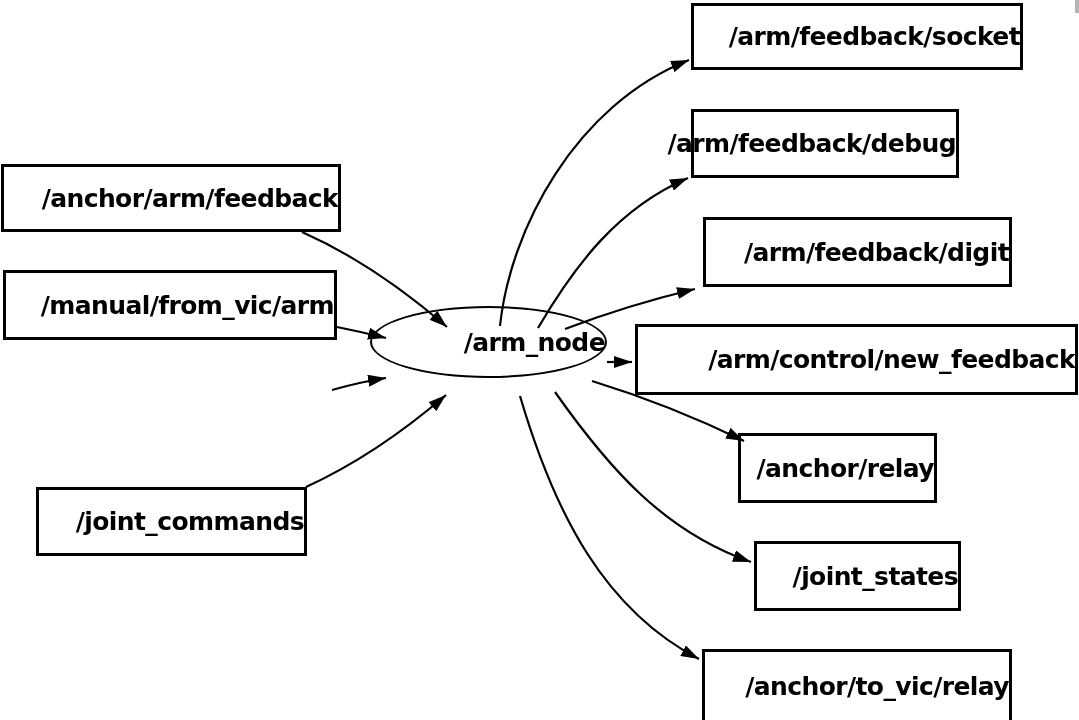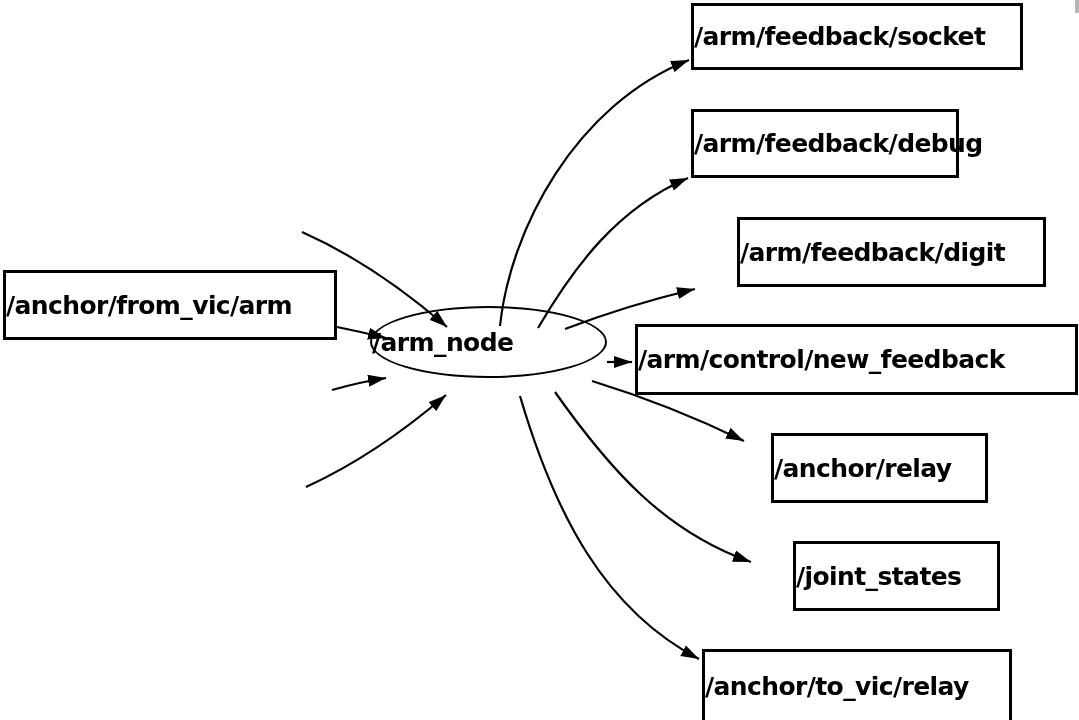--- a/index.html
+++ b/index.html
@@ -17,44 +17,44 @@
     height: 720px;
     background: #ffffff;
   }
   .node {
     position: absolute;
     box-sizing: border-box;
     background: #ffffff;
     border: 3px solid #000000;
     display: flex;
     align-items: center;
-    justify-content: flex-start;
+    justify-content: flex-end;
     color: #000000;
     font-size: 25px;
     font-weight: 600;
     letter-spacing: -0.6px;
     white-space: nowrap;
     z-index: 2;
   }
   .node.ellipse {
     border-radius: 50%;
     border-width: 2.5px;
   }
   
   #node-in-0 { left: 1px;   top: 164px; width: 340px; height: 68px; }
   #node-in-1 { left: 3px;   top: 270px; width: 334px; height: 70px; }
   #node-in-2 { left: 10px;  top: 378px; width: 322px; height: 70px; }
   #node-in-3 { left: 36px;  top: 487px; width: 271px; height: 69px; }
   #node-center { left: 370px; top: 306px; width: 237px; height: 72px; }
   #node-out-0 { left: 691px; top: 3px;   width: 332px; height: 67px; }
   #node-out-1 { left: 691px; top: 109px; width: 268px; height: 69px; }
-  #node-out-2 { left: 703px; top: 217px; width: 309px; height: 70px; margin-left: 34px; }
+  #node-out-2 { left: 703px; top: 217px; width: 309px; height: 70px; }
   #node-out-3 { left: 635px; top: 324px; width: 443px; height: 71px; }
-  #node-out-4 { left: 771px; top: 433px; width: 217px; height: 70px; }
-  #node-out-5 { left: 793px; top: 541px; width: 207px; height: 70px; }
+  #node-out-4 { left: 738px; top: 433px; width: 199px; height: 70px; }
+  #node-out-5 { left: 754px; top: 541px; width: 207px; height: 70px; }
   #node-out-6 { left: 702px; top: 649px; width: 310px; height: 74px; }
   #edges-svg {
     position: absolute;
     left: 0; top: 0;
     width: 1079px;
     height: 720px;
     z-index: 3;
     pointer-events: none;
   }
   #edges-svg path.edge {
@@ -89,22 +89,28 @@
     <path class="edge" d="M306,487 Q376,455 446,395" marker-end="url(#arrow)"></path>
     <path class="edge" d="M500,326 C510,230 575,105 689,60" marker-end="url(#arrow)"></path>
     <path class="edge" d="M538,328 C575,265 618,208 688,178" marker-end="url(#arrow)"></path>
     <path class="edge" d="M565,329 Q628,305 695,289" marker-end="url(#arrow)"></path>
     <path class="edge" d="M607,362 L632,362" marker-end="url(#arrow)"></path>
     <path class="edge" d="M592,381 Q670,405 744,441" marker-end="url(#arrow)"></path>
     <path class="edge" d="M555,392 C610,470 665,532 751,562" marker-end="url(#arrow)"></path>
     <path class="edge" d="M520,396 C555,515 605,610 699,659" marker-end="url(#arrow)"></path>
   </svg>
 
+  <div id="node-in-0" class="node">
+    <span>/anchor/arm/feedback</span>
+  </div>
   <div id="node-in-1" class="node">
-    <span>/anchor/from_vic/arm</span>
+    <span>/manual/from_vic/arm</span>
+  </div>
+  <div id="node-in-3" class="node">
+    <span>/joint_commands</span>
   </div>
 
   <div id="node-center" class="node ellipse">
     <span>/arm_node</span>
   </div>
 
   <div id="node-out-0" class="node">
     <span>/arm/feedback/socket</span>
   </div>
   <div id="node-out-1" class="node">

